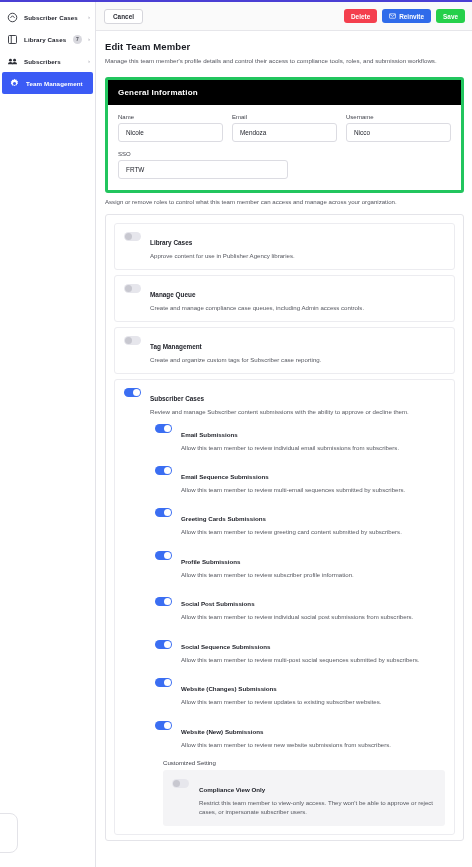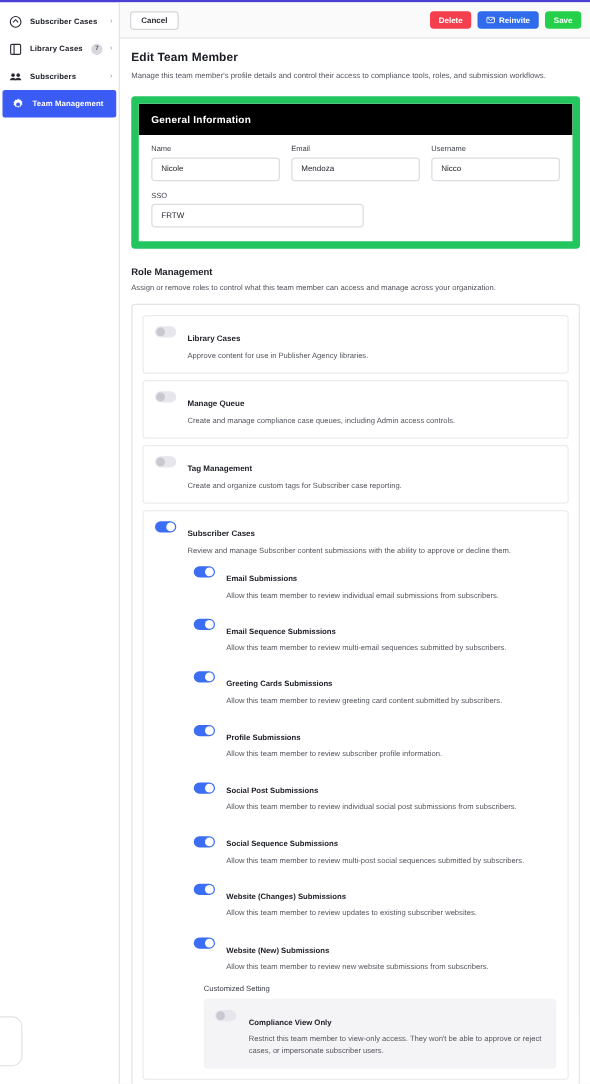--- a/index.html
+++ b/index.html
@@ -105,21 +105,21 @@
 
   .page-title { font-size: 9.5px; font-weight: bold; color: #1a1c23; letter-spacing: .1px; }
   .page-sub {
     font-size: 6.2px; color: #53555e; line-height: 1.55;
     margin-top: 4px; max-width: 348px;
   }
 
   
   .card {
     margin-top: 11px;
-    border: 6px solid #22c55e;
+    border: 3px solid #22c55e;
     border-radius: 3px;
     background: #ffffff;
     overflow: hidden;
   }
   .card-head {
     background: #000000; color: #ffffff;
     font-size: 8px; font-weight: bold;
     padding: 8px 10px;
     letter-spacing: .2px;
   }
@@ -300,21 +300,20 @@
             <input class="field-input" value="Nicco" style="">
           </div>
         </div>
         <div class="field sso">
           <label class="field-label">SSO</label>
           <input class="field-input" value="FRTW" style="">
         </div>
       </div>
     </div>
 
-    <div class="sec-title">Role Management</div>
     <div class="sec-sub">Assign or remove roles to control what this team member can access and manage across your organization.</div>
 
     <div class="roles-card">
       <div class="roles-body">
 
         <div class="role-row">
           <span class="tgl"></span>
           <span class="role-texts">
             <span class="role-name">Library Cases</span>
             <div class="role-desc">Approve content for use in Publisher Agency libraries.</div>

